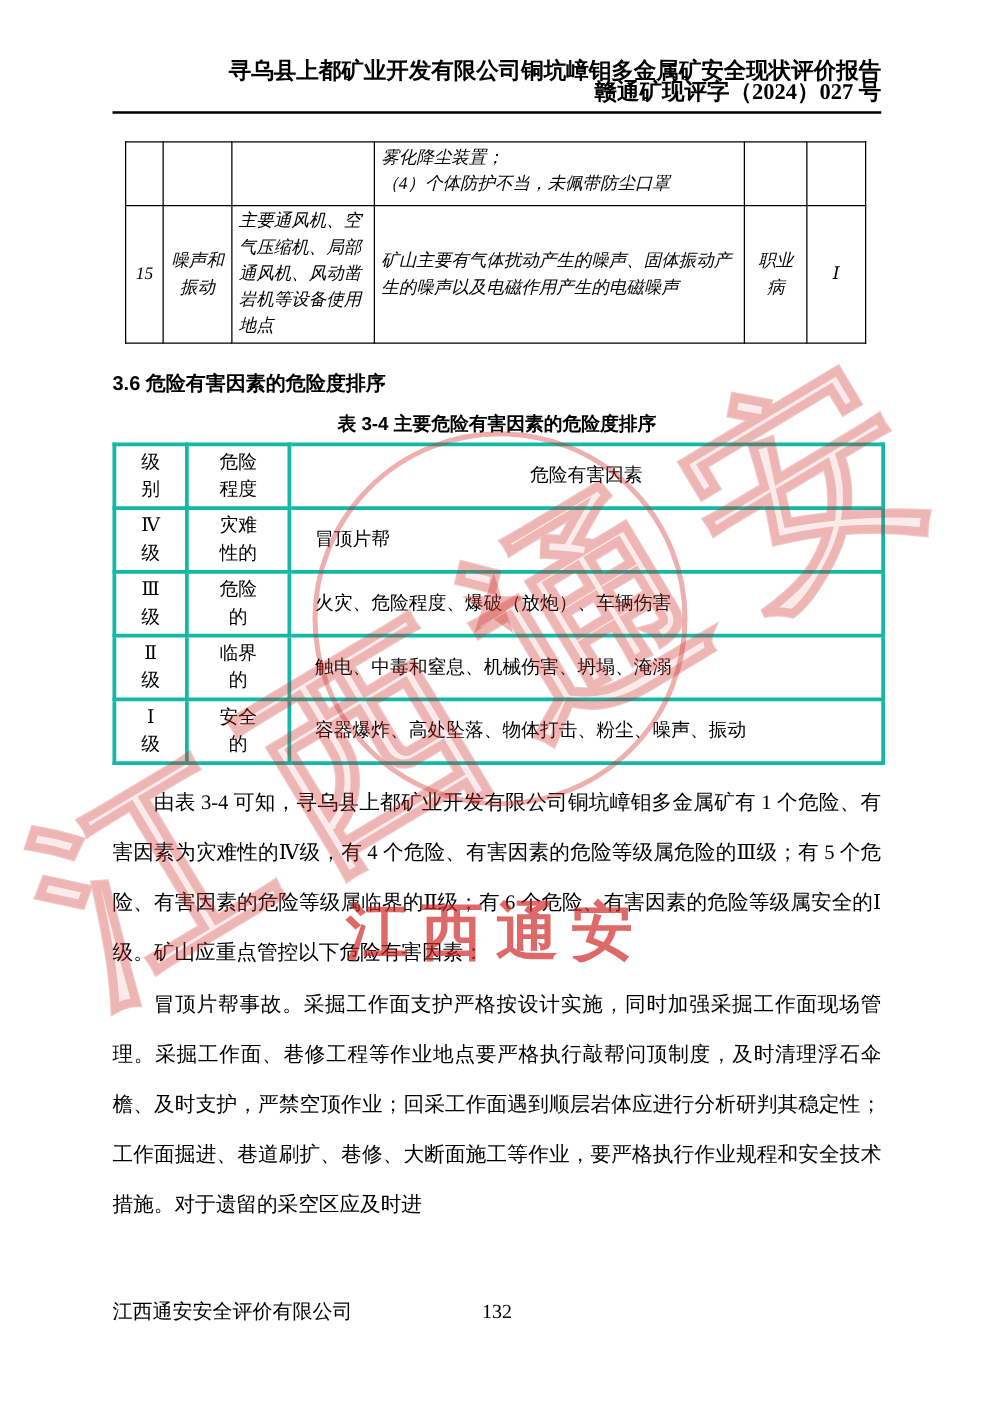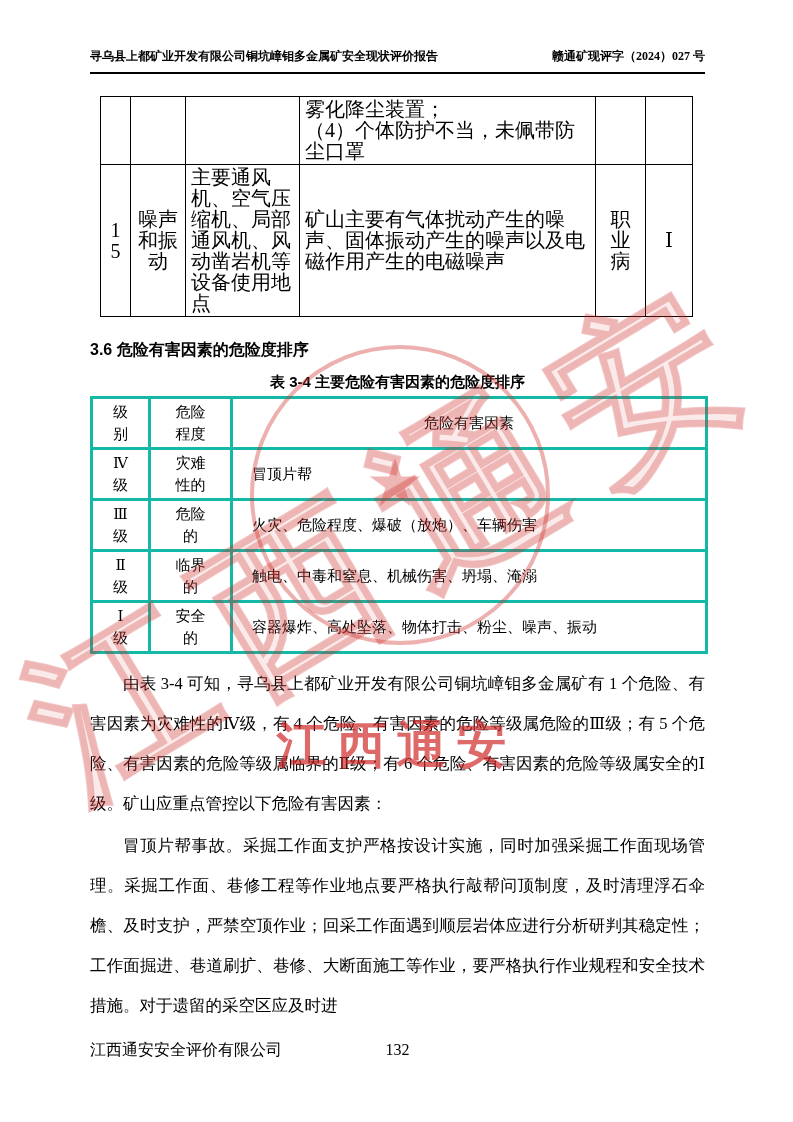--- a/index.html
+++ b/index.html
@@ -9,28 +9,28 @@
     background:#ffffff;
     font-family:"Liberation Serif","DejaVu Serif",serif;
     color:#000;
     box-sizing:border-box;
     padding:48px 88px 0 90px;
     overflow:hidden;
   }
   
   .header{
     display:flex;justify-content:space-between;align-items:flex-end;
-    font-weight:bold;font-size:12px;line-height:17px;
-    border-bottom:2.5px solid #000;padding-bottom:7px;
+    font-weight:bold;font-size:18px;line-height:17px;
+    border-bottom:2.5px solid #000;padding-bottom:7px;flex-direction:column;
   }
   
   table{border-collapse:collapse;}
   .hazard-table{
     margin:22px 12px 0 10px;width:592px;
-    font-size:20px;line-height:21px;table-layout:fixed;
+    font-size:14px;line-height:21px;table-layout:fixed;font-style:italic;
   }
   .hazard-table td{
     border:1px solid #000;padding:2px 5px;vertical-align:middle;
     word-break:break-word;
   }
   .hazard-table .c-center{text-align:center;}
   .hazard-table .v-top{vertical-align:top;text-align:left;}
   .hazard-table tr.r1 td{height:46px;}
   
   .section-title{

